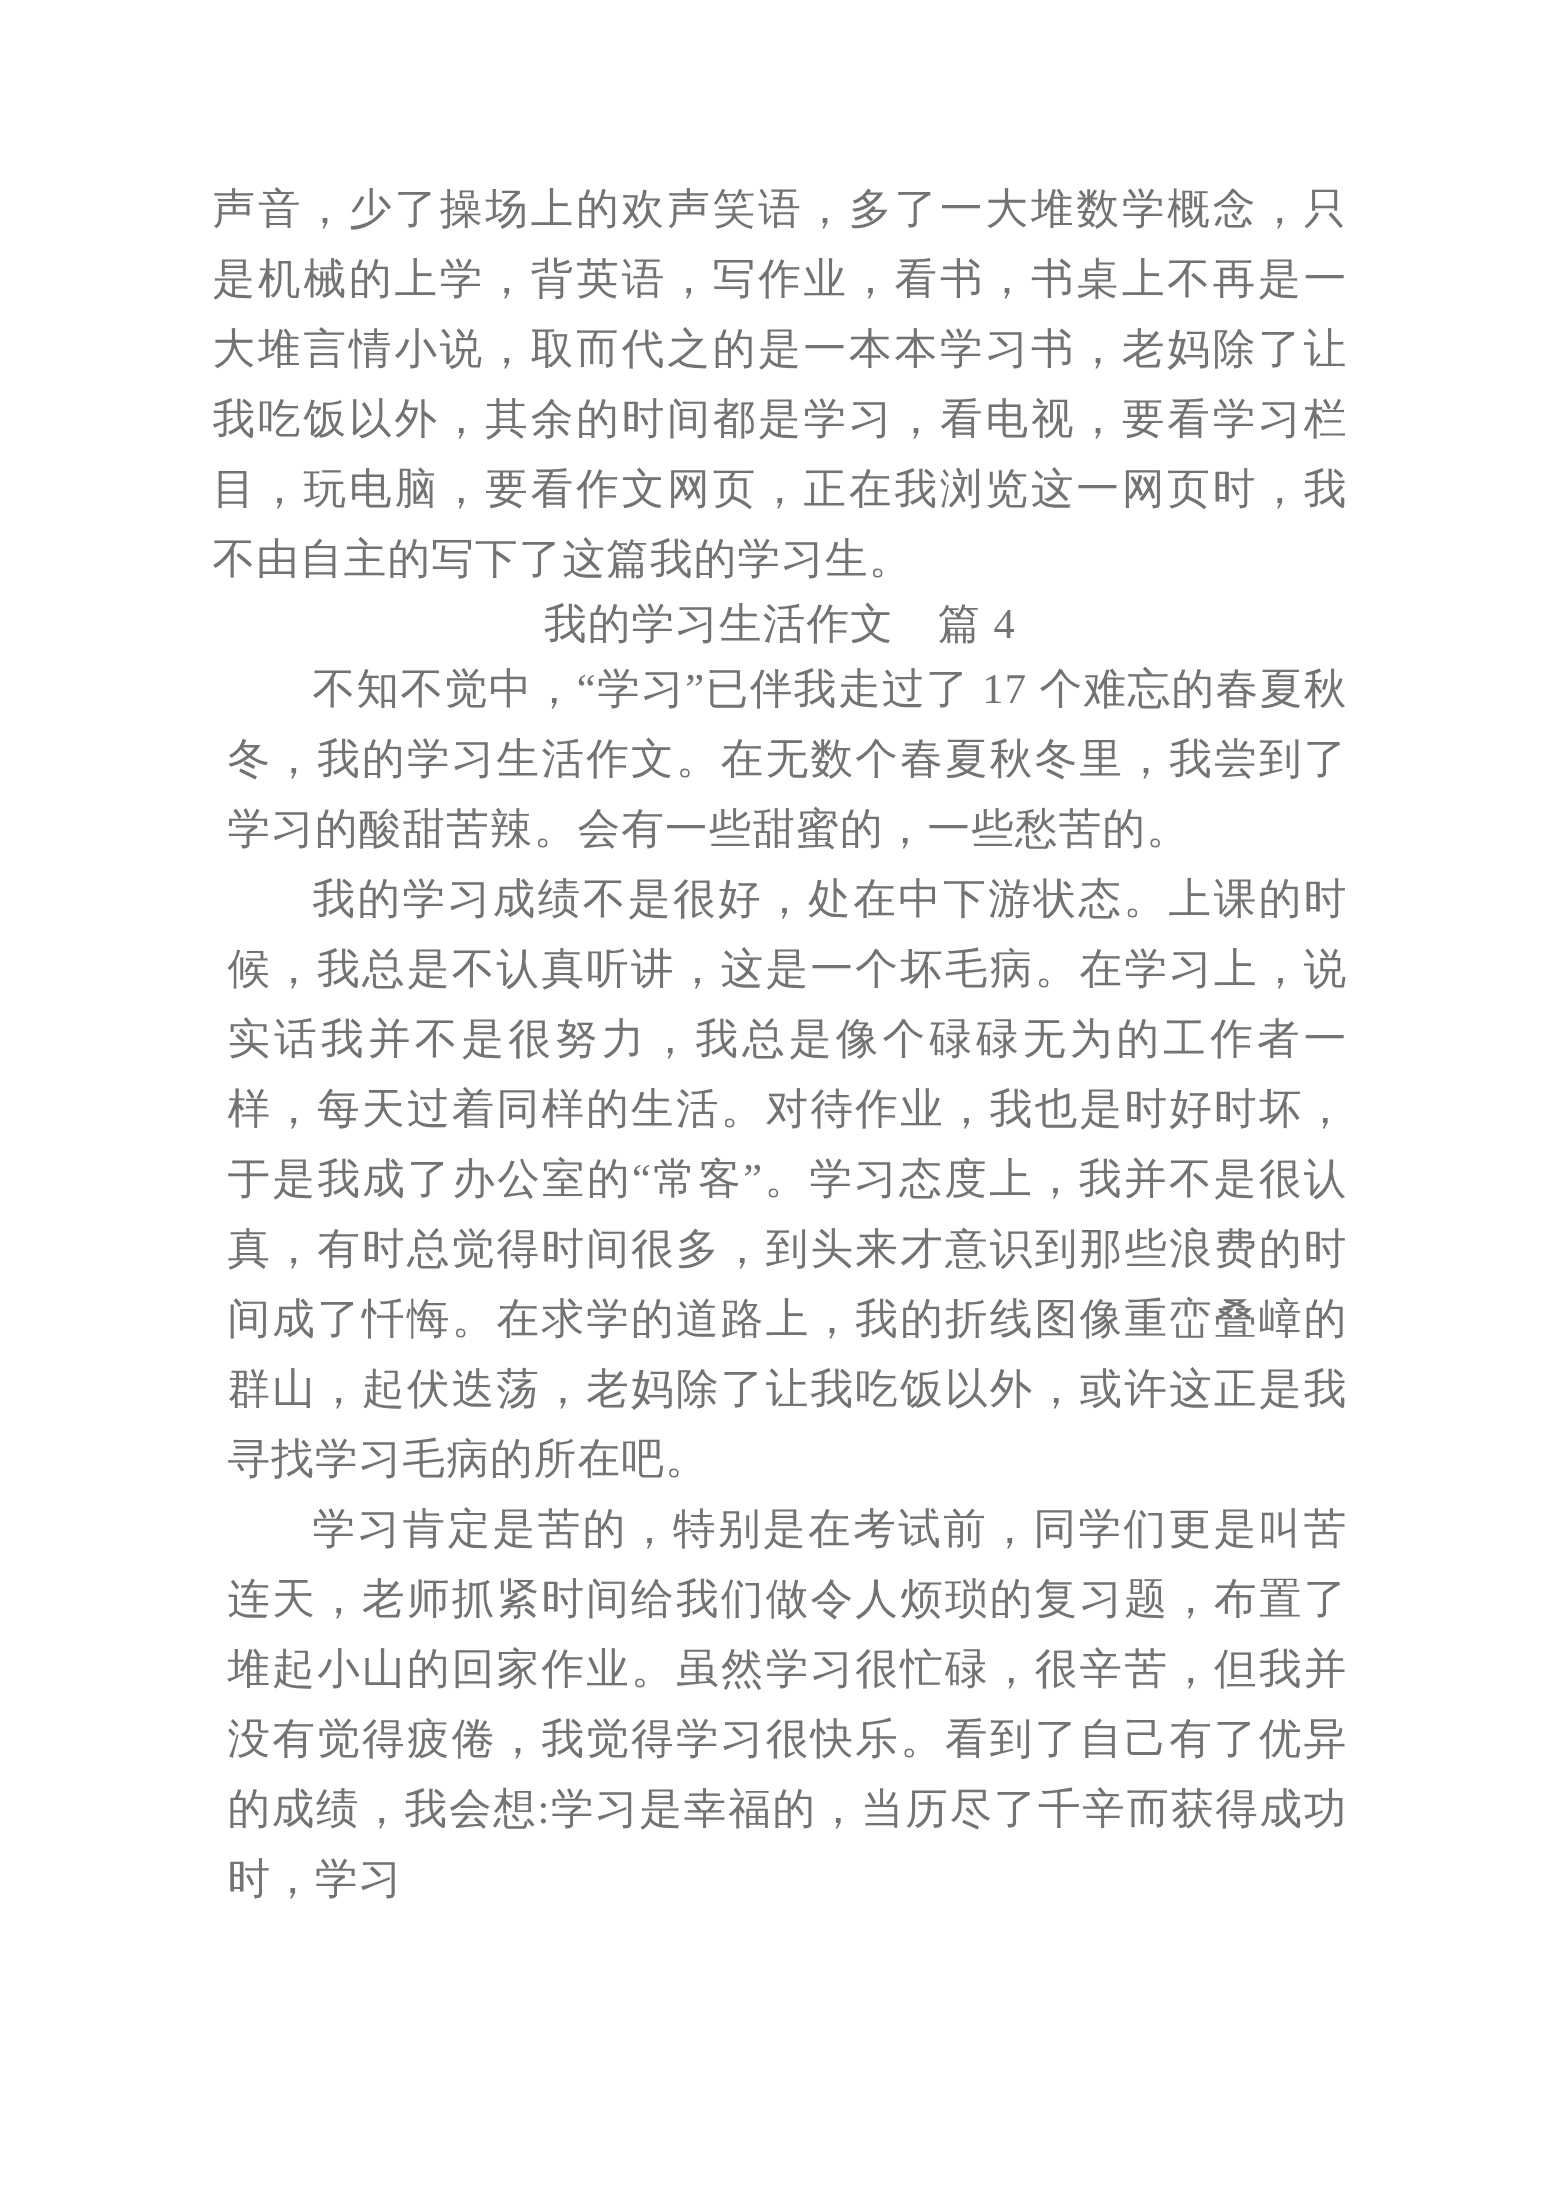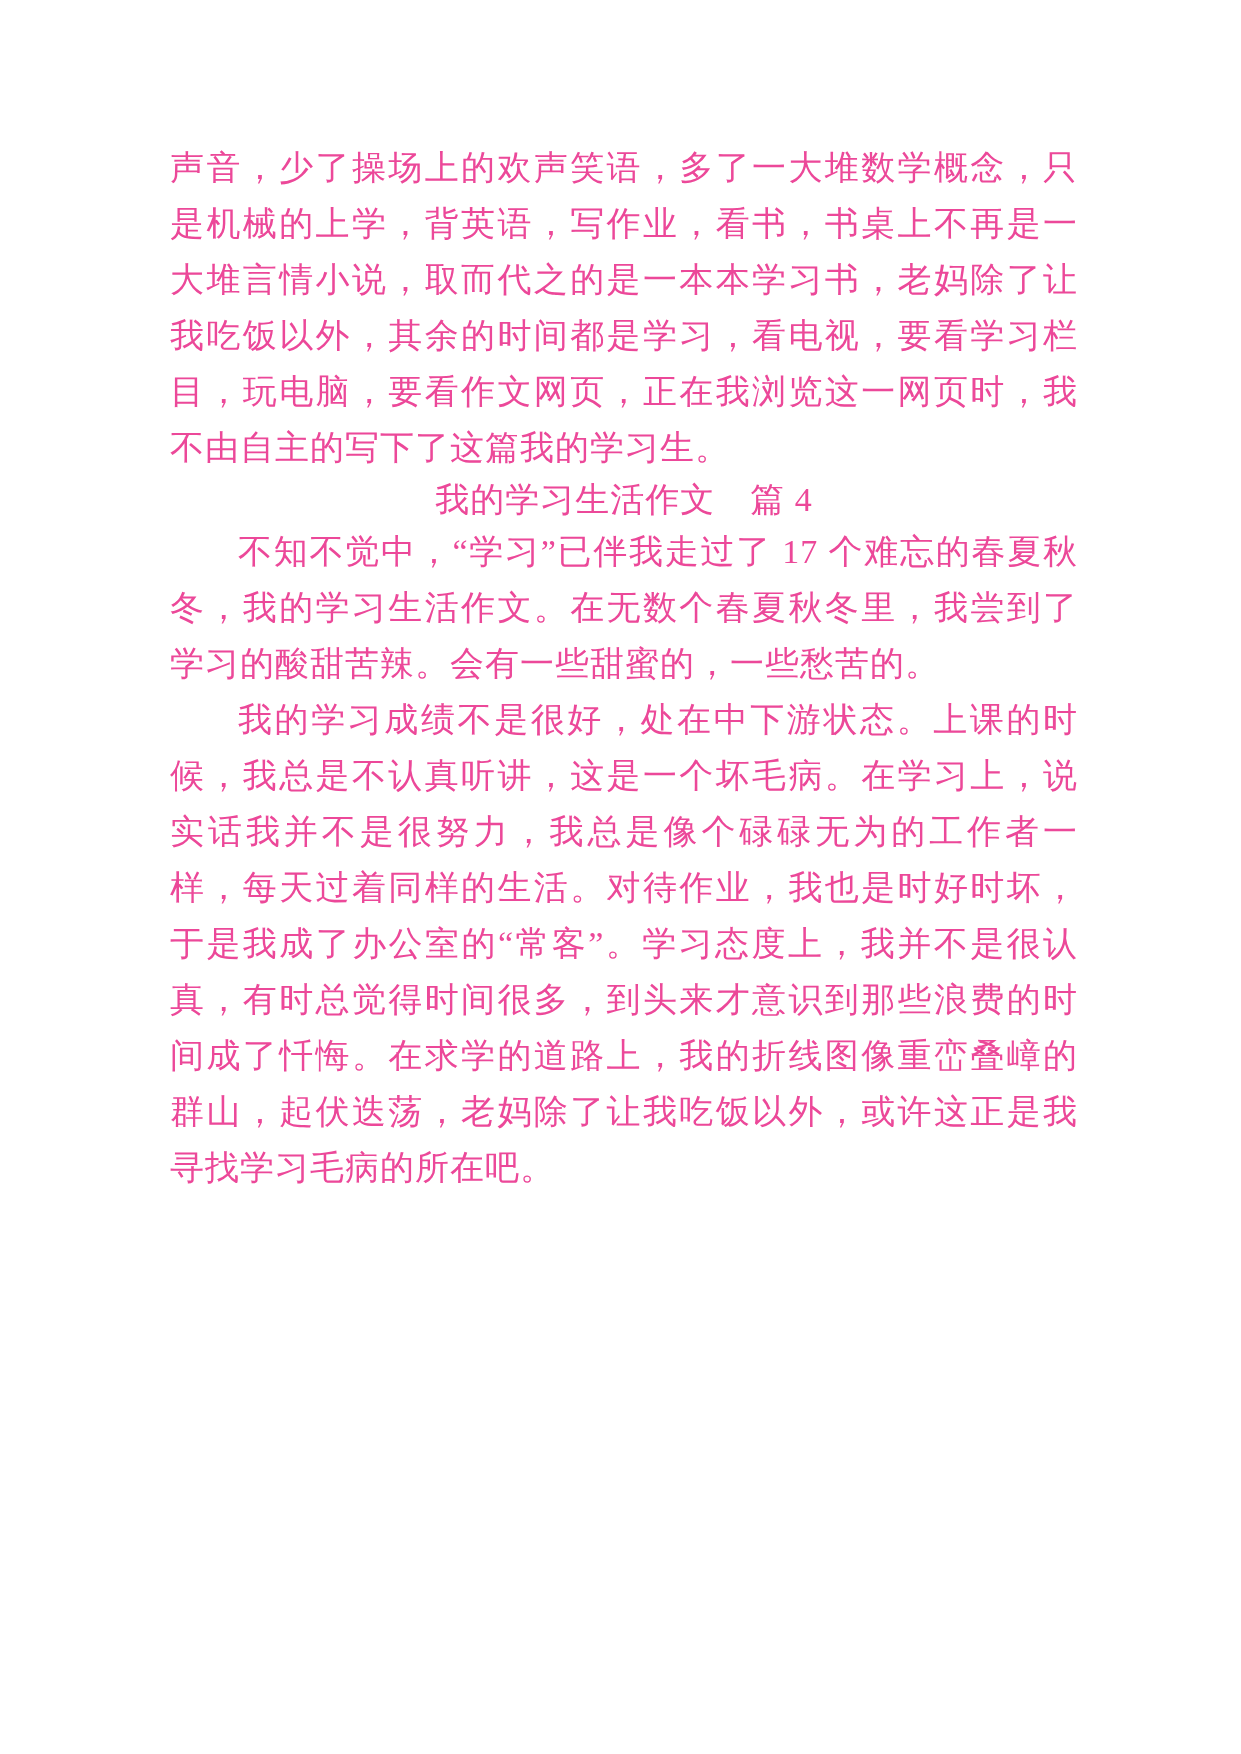--- a/index.html
+++ b/index.html
@@ -14,42 +14,44 @@
     font-family: "Liberation Serif", "DejaVu Serif", serif;
   }
   .page {
     box-sizing: border-box;
     width: 1241px;
     height: 1754px;
     background: #ffffff;
     padding: 140px 163px 0 170px;
   }
   .doc {
-    color: #ec4899;
+    color: #737373;
     font-size: 34px;
     line-height: 56px;
     letter-spacing: 1px;
     text-align: justify;
     text-justify: inter-ideograph;
   }
   .doc p {
     margin: 0;
     padding: 0;
   }
   .doc p.indent {
     text-indent: 2em;
+    margin-left: 12px;
   }
   .doc p.heading {
     line-height: 48px;
     text-align: center;
   }
 </style>
 </head>
 <body>
 
 <div class="page">
   <div class="doc">
     <p>声音，少了操场上的欢声笑语，多了一大堆数学概念，只是机械的上学，背英语，写作业，看书，书桌上不再是一大堆言情小说，取而代之的是一本本学习书，老妈除了让我吃饭以外，其余的时间都是学习，看电视，要看学习栏目，玩电脑，要看作文网页，正在我浏览这一网页时，我不由自主的写下了这篇我的学习生。</p>
     <p class="heading">我的学习生活作文　篇 4</p>
     <p class="indent">不知不觉中，“学习”已伴我走过了 17 个难忘的春夏秋冬，我的学习生活作文。在无数个春夏秋冬里，我尝到了学习的酸甜苦辣。会有一些甜蜜的，一些愁苦的。</p>
     <p class="indent">我的学习成绩不是很好，处在中下游状态。上课的时候，我总是不认真听讲，这是一个坏毛病。在学习上，说实话我并不是很努力，我总是像个碌碌无为的工作者一样，每天过着同样的生活。对待作业，我也是时好时坏，于是我成了办公室的“常客”。学习态度上，我并不是很认真，有时总觉得时间很多，到头来才意识到那些浪费的时间成了忏悔。在求学的道路上，我的折线图像重峦叠嶂的群山，起伏迭荡，老妈除了让我吃饭以外，或许这正是我寻找学习毛病的所在吧。</p>
+    <p class="indent">学习肯定是苦的，特别是在考试前，同学们更是叫苦连天，老师抓紧时间给我们做令人烦琐的复习题，布置了堆起小山的回家作业。虽然学习很忙碌，很辛苦，但我并没有觉得疲倦，我觉得学习很快乐。看到了自己有了优异的成绩，我会想:学习是幸福的，当历尽了千辛而获得成功时，学习</p>
   </div>
 </div>
 
 </body></html>

